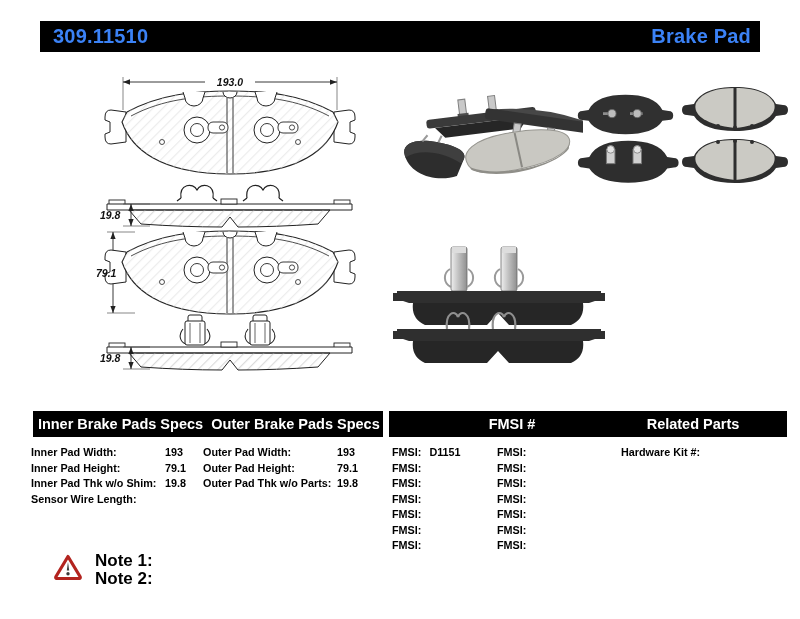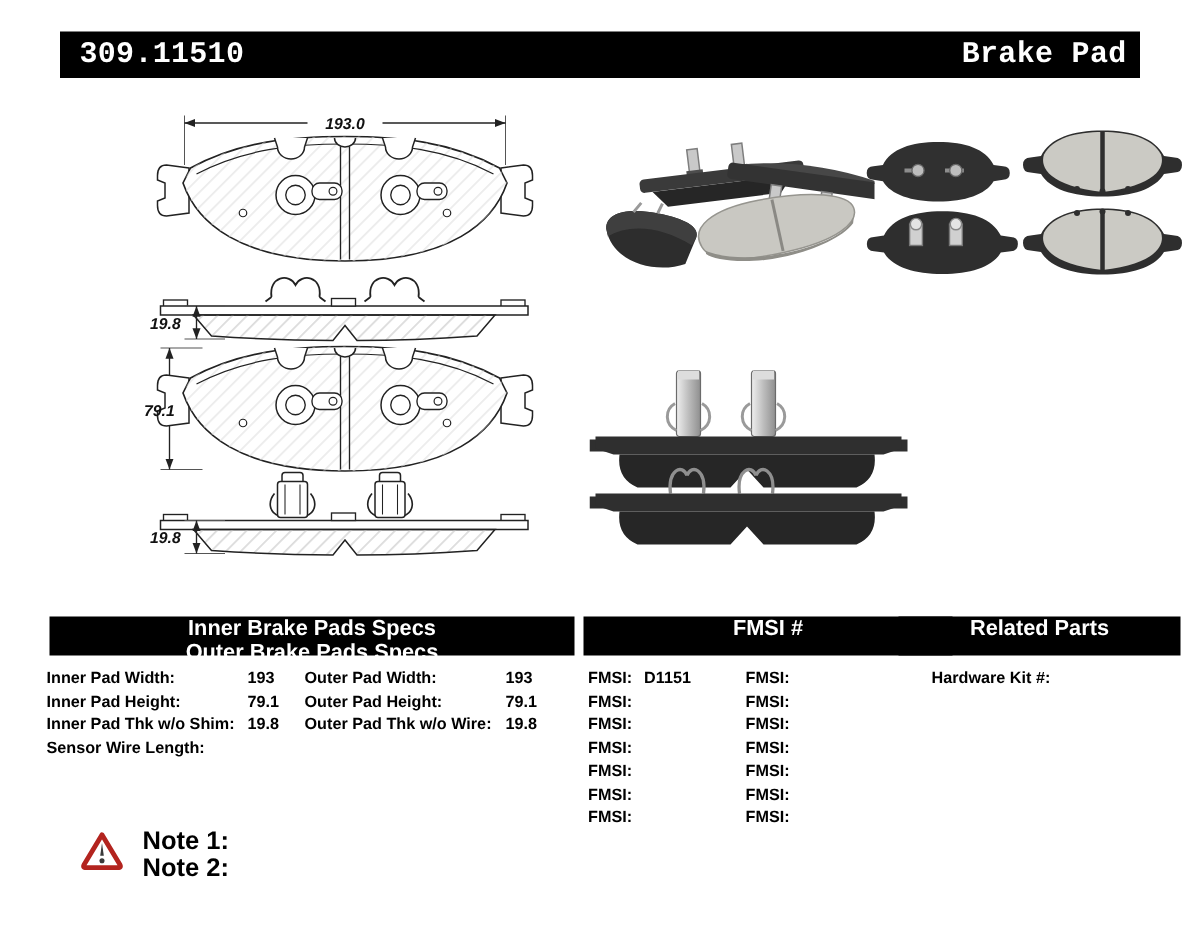--- a/index.html
+++ b/index.html
@@ -6,28 +6,28 @@
   #sheet{
     position:relative;width:800px;height:619px;background:#fff;overflow:hidden;
     font-family:"Liberation Sans", sans-serif;color:#000;
   }
   
   .topbar{
     position:absolute;left:40px;top:21px;width:720px;height:31px;background:#000;
     display:flex;align-items:center;justify-content:space-between;
     padding:0 9px 0 13px;box-sizing:border-box;
   }
-  .topbar span{color:#ffffff;font-weight:bold;font-size:20px;letter-spacing:.2px;font-family:Liberation Mono, monospace;}
+  .topbar span{color:#3b82f6;font-weight:bold;font-size:20px;letter-spacing:.2px;}
   
   .drawing{position:absolute;left:95px;top:68px;}
   .photoA{position:absolute;left:398px;top:86px;}
   .photoB{position:absolute;left:576px;top:84px;}
   .photoC{position:absolute;left:393px;top:243px;}
   
-  .hbar{position:absolute;top:411px;height:26px;background:#000;display:flex;align-items:center;flex-direction:column;}
+  .hbar{position:absolute;top:411px;height:26px;background:#000;display:flex;align-items:center;}
   .hbar .hcell{flex:1;text-align:center;color:#fff;font-weight:bold;font-size:14.5px;white-space:nowrap;}
   #bar-specs{left:33px;width:350px;}
   #bar-fmsi{left:389px;width:246px;}
   #bar-related{left:599px;width:188px;}
   
   .col{position:absolute;top:445px;font-size:10.8px;font-weight:bold;line-height:15.5px;}
   .srow{display:flex;white-space:nowrap;}
   .srow .lbl{flex:0 0 130px;}
   .srow .val{margin-left:4px;}
   #col-inner{left:31px;width:180px;}
@@ -279,21 +279,21 @@
   <div class="col" id="col-outer">
     <div class="srow">
         <span class="lbl">Outer Pad Width:</span>
         <span class="val">193</span>
       </div>
     <div class="srow">
         <span class="lbl">Outer Pad Height:</span>
         <span class="val">79.1</span>
       </div>
     <div class="srow">
-        <span class="lbl">Outer Pad Thk w/o Wire:</span>
+        <span class="lbl">Outer Pad Thk w/o Parts:</span>
         <span class="val">19.8</span>
       </div>
   </div>
 
   <div class="col" id="col-fmsi1">
     <div class="frow">
         <span class="lbl">FMSI:</span>
         <span class="val">D1151</span>
       </div>
     <div class="frow">

